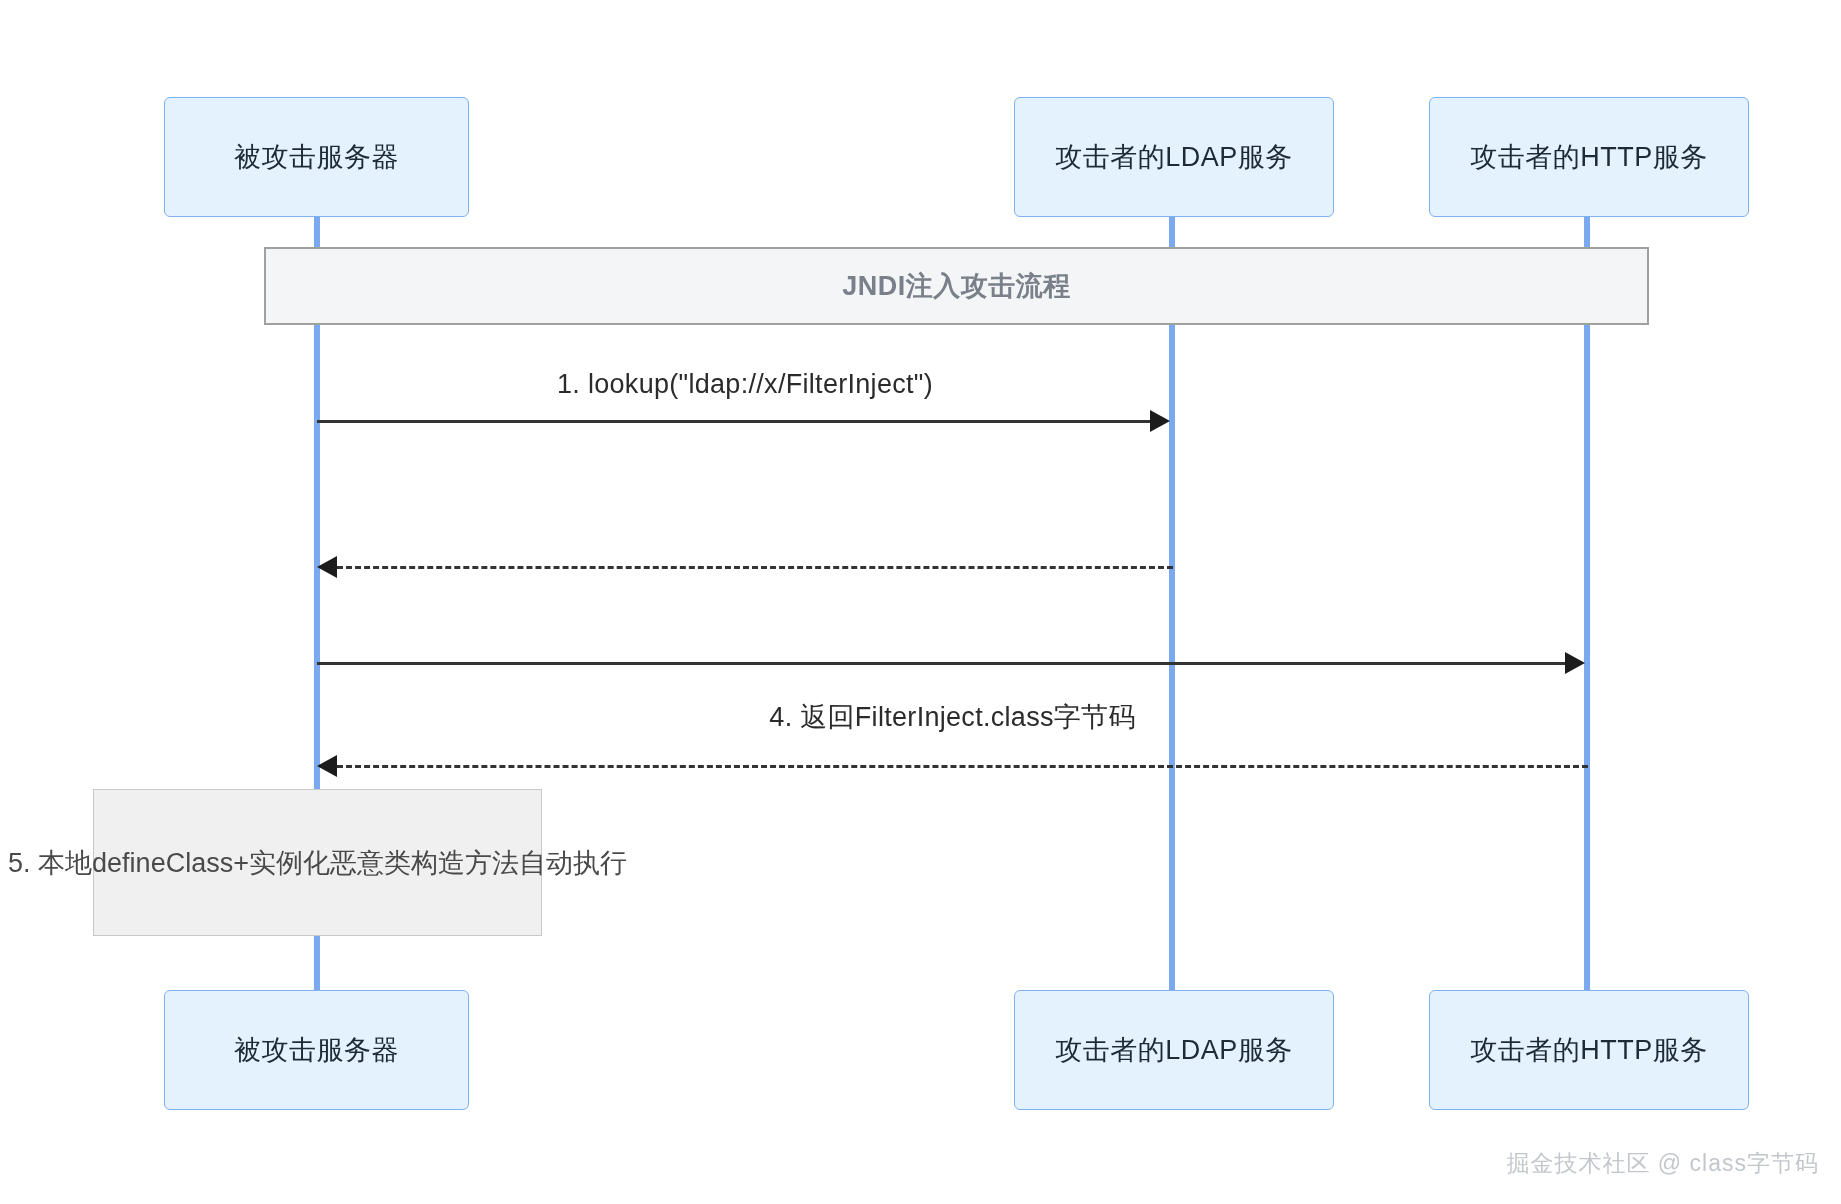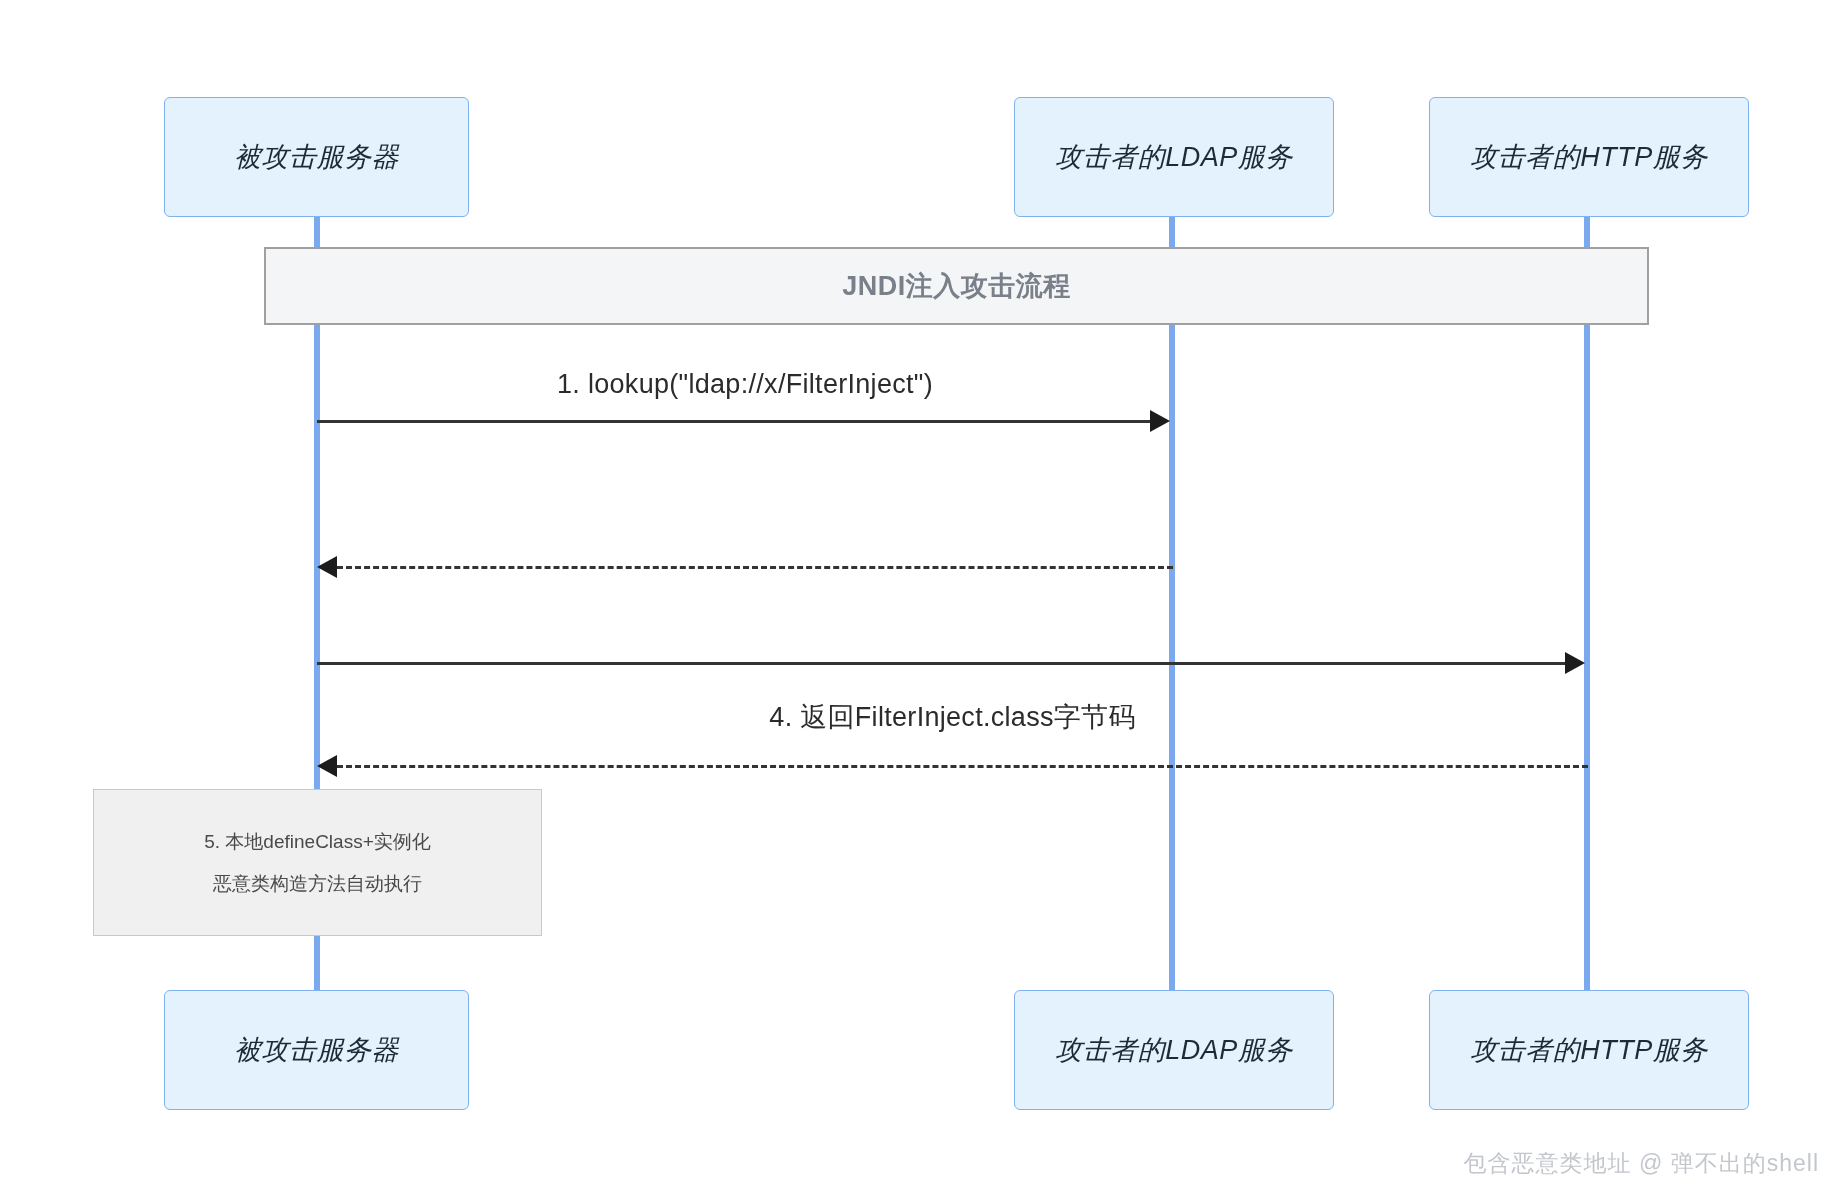--- a/index.html
+++ b/index.html
@@ -25,21 +25,20 @@
     background: #e3f2fd;
     border: 1.6px solid #80b2f0;
     border-radius: 6px;
     display: flex;
     align-items: center;
     justify-content: center;
     color: #1d2b36;
     font-size: 27px;
     letter-spacing: 0.5px;
     white-space: nowrap;
-    font-style: italic;
   }
 
   
   .lifeline {
     position: absolute;
     width: 6px;
     background: #7aa9f0;
   }
 
   
@@ -88,25 +87,25 @@
     border-right: 20px solid #1c1c1c;
   }
 
   
   .note-box {
     position: absolute;
     box-sizing: border-box;
     background: #f0f0f0;
     border: 1.5px solid #c9c9c9;
     display: flex;
-    flex-direction: column;
+    flex-direction: row;
     align-items: center;
     justify-content: center;
     color: #4a4a4a;
-    font-size: 19px;
+    font-size: 27px;
     line-height: 42px;
     text-align: center;
     white-space: nowrap;
   }
 
   
   .watermark {
     position: absolute;
     color: #c3c7cc;
     font-size: 23px;
@@ -167,15 +166,15 @@
   <div class="actor-box" style="left:164px; top:990px; width:305px; height:120px;">
     <span>被攻击服务器</span>
   </div>
   <div class="actor-box" style="left:1014px; top:990px; width:320px; height:120px;">
     <span>攻击者的LDAP服务</span>
   </div>
   <div class="actor-box" style="left:1429px; top:990px; width:320px; height:120px;">
     <span>攻击者的HTTP服务</span>
   </div>
 
-  <div class="watermark" style="right:22px; top:1148px;">包含恶意类地址 @ 弹不出的shell</div>
+  <div class="watermark" style="right:22px; top:1148px;">掘金技术社区 @ class字节码</div>
 
 </div>
 
 </body></html>

